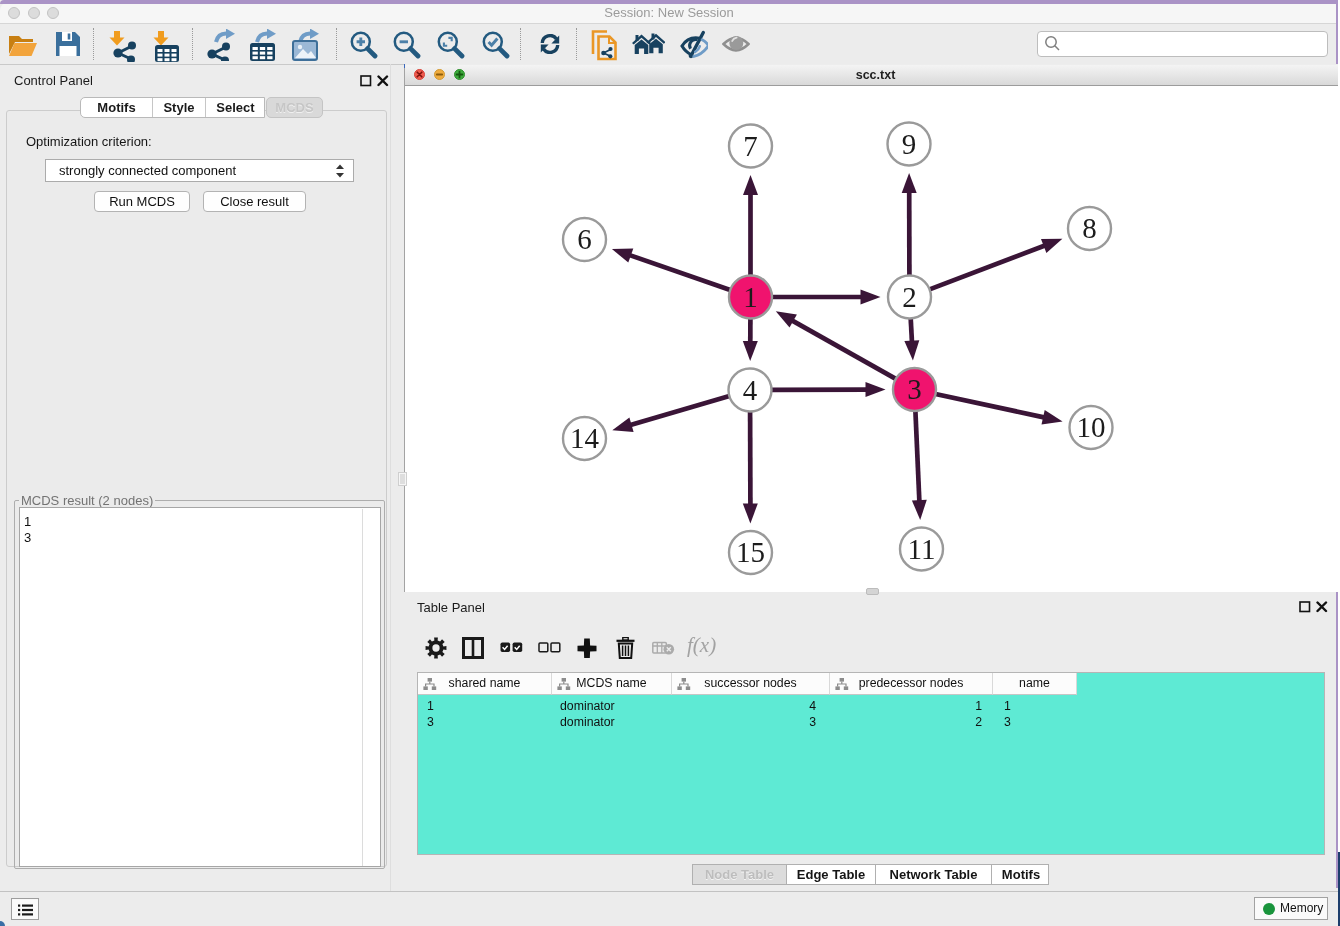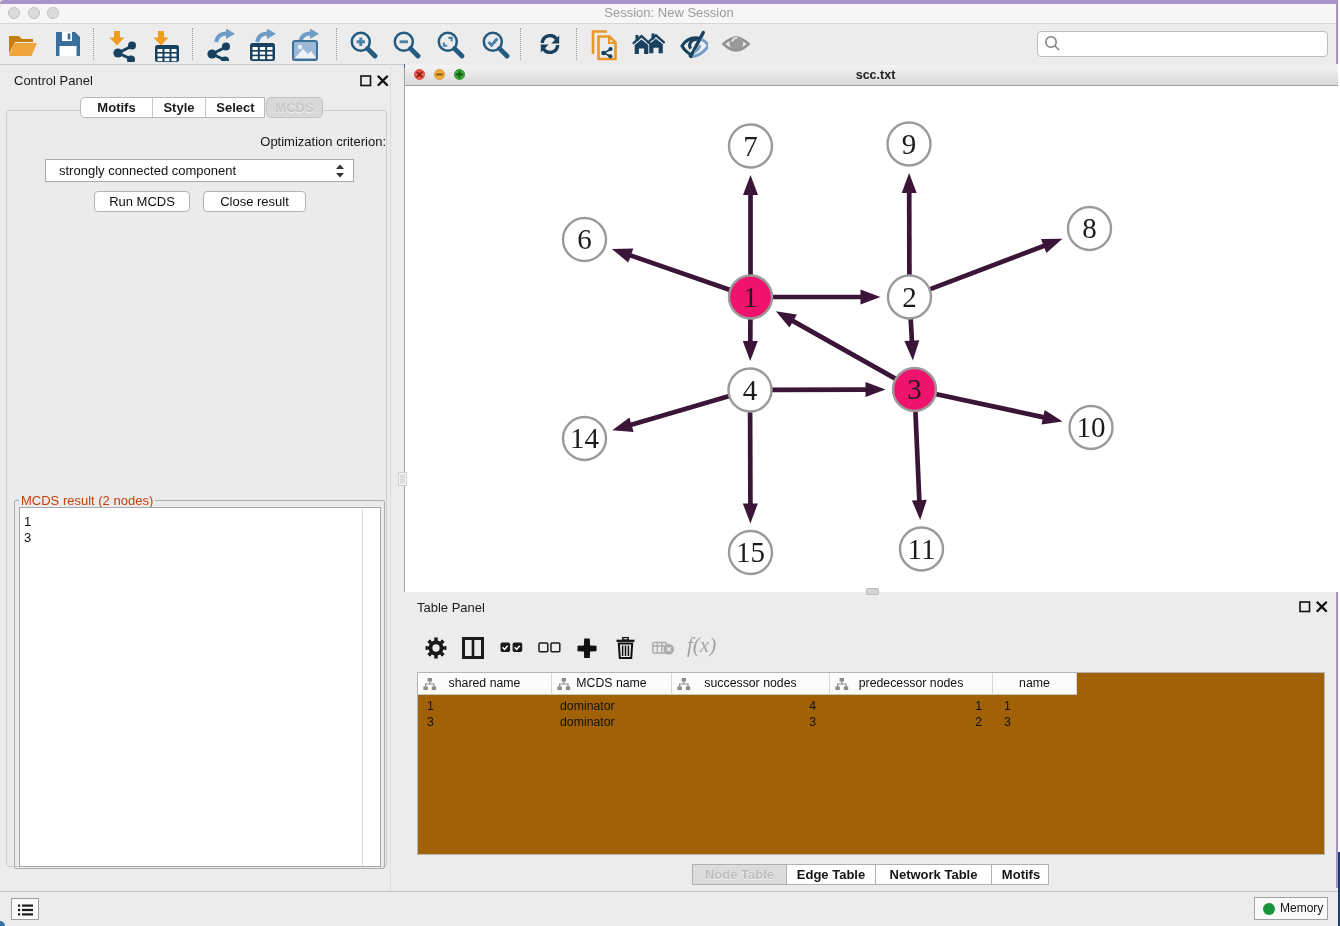--- a/index.html
+++ b/index.html
@@ -22,34 +22,34 @@
   .searchbox{position:absolute;left:1037px;top:7px;width:291px;height:26px;background:#fff;
              border:1px solid #bdbdbd;border-radius:4px;box-sizing:border-box;}
   
   .cp-head{left:14px;top:73px;font-size:13px;color:#1b1b1b;}
   .tabc{left:6px;top:110px;width:381px;height:757px;background:#ebebeb;
         border:1px solid #cccccc;border-radius:3px;box-sizing:border-box;}
   .btn{position:absolute;background:#fefefe;border:1px solid #b3b3b3;border-radius:4px;
        box-sizing:border-box;font-size:13px;color:#111;text-align:center;}
   fieldset{position:absolute;left:14px;top:493px;width:369px;height:374px;margin:0;padding:0;
        border:1px solid #adadad;border-radius:2px;}
-  fieldset legend{font-size:13px;color:#c2410c;margin-left:4px;padding:0 2px;}
+  fieldset legend{font-size:13px;color:#737373;margin-left:4px;padding:0 2px;}
   .mcdsbox{left:19px;top:507px;width:362px;height:360px;background:#fff;
        border:1px solid #a6a6a6;box-sizing:border-box;font-size:13px;color:#111;}
   .statusbar{left:0;top:891px;width:1338px;height:35px;background:#ececec;border-top:1px solid #c2c2c2;}
   
   .netframe{left:404px;top:64px;width:934px;height:528px;background:#fff;
             border-left:1px solid #a3a3a3;box-sizing:border-box;}
   .nettitle{position:absolute;left:0;top:0;width:100%;height:22px;
             background:linear-gradient(#f4f4f4,#d9d9d9);border-bottom:1px solid #9c9c9c;box-sizing:border-box;border-top:1px solid #ededed;}
   .nt-txt{position:absolute;left:4px;width:100%;text-align:center;font-size:12.5px;font-weight:bold;color:#1f1f1f;line-height:22px;}
   .mtl{position:absolute;top:4.5px;width:11px;height:11px;border-radius:50%;box-sizing:border-box;}
   
   .tp-head{left:417px;top:600px;font-size:13px;color:#1b1b1b;}
-  .tbl{left:417px;top:672px;width:908px;height:183px;background:#a16207;border:1px solid #b5b5b5;box-sizing:border-box;}
+  .tbl{left:417px;top:672px;width:908px;height:183px;background:#5eead4;border:1px solid #b5b5b5;box-sizing:border-box;}
   .th{position:absolute;top:0;height:22px;background:#fcfcfc;border-bottom:1px solid #c6c6c6;
       border-right:1px solid #d9d9d9;box-sizing:border-box;font-size:12.3px;color:#111;
       text-align:center;line-height:21px;}
   .td{position:absolute;font-size:12.3px;color:#111;height:16px;line-height:16px;}
 </style>
 </head>
 <body>
 <div class="abs app"></div>
 <div class="abs titlebar"></div>
 <div class="tl" style="left:8px;"></div>
@@ -204,21 +204,21 @@
 <svg class="abs" style="left:377px;top:75px" width="12" height="12" viewBox="0 0 12 12">
   <path d="M1.5 1.5 L10 10 M10 1.5 L1.5 10" stroke="#111" stroke-width="2.4" stroke-linecap="round"></path>
 </svg>
 <div class="abs tabc"></div>
 <div class="abs" style="left:80px;top:97px;width:185px;height:21px;background:#fff;border:1px solid #b9b9b9;border-radius:5px 0 0 5px;box-sizing:border-box;font-size:13px;font-weight:bold;color:#1a1a1a;">
   <div style="position:absolute;left:0;top:0;width:71px;height:19px;text-align:center;line-height:19px;">Motifs</div>
   <div style="position:absolute;left:71px;top:0;width:53px;height:19px;border-left:1px solid #c6c6c6;box-sizing:border-box;text-align:center;line-height:19px;">Style</div>
   <div style="position:absolute;left:124px;top:0;width:60px;height:19px;border-left:1px solid #c6c6c6;box-sizing:border-box;text-align:center;line-height:19px;">Select</div>
 </div>
 <div class="abs" style="left:266px;top:97px;width:57px;height:21px;background:#d9d9d9;border:1px solid #c4c4c4;border-radius:5px;box-sizing:border-box;font-size:13px;font-weight:bold;color:#c6c6c6;text-shadow:0 1px 0 #f0f0f0;text-align:center;line-height:19px;">MCDS</div>
-<div class="abs" style="left:26px;top:134px;width:360px;text-align:right;font-size:13px;color:#151515;">Optimization criterion:</div>
+<div class="abs" style="left:26px;top:134px;width:360px;text-align:left;font-size:13px;color:#151515;">Optimization criterion:</div>
 <div class="abs" style="left:45px;top:159px;width:309px;height:23px;background:#fff;border:1px solid #ababab;border-radius:0;box-sizing:border-box;">
   <div style="position:absolute;left:13px;top:0;font-size:13px;color:#111;line-height:21px;">strongly connected component</div>
   <svg style="position:absolute;right:7px;top:3px" width="12" height="16" viewBox="0 0 12 16">
     <path d="M2 6 L6 1.5 L10 6 Z" fill="#333"></path>
       <path d="M2 10 L6 14.5 L10 10 Z" fill="#333"></path>
   </svg>
 </div>
 <div class="btn" style="left:94px;top:191px;width:96px;height:21px;line-height:19px;">Run MCDS</div>
 <div class="btn" style="left:203px;top:191px;width:103px;height:21px;line-height:19px;">Close result</div>
 <fieldset>

